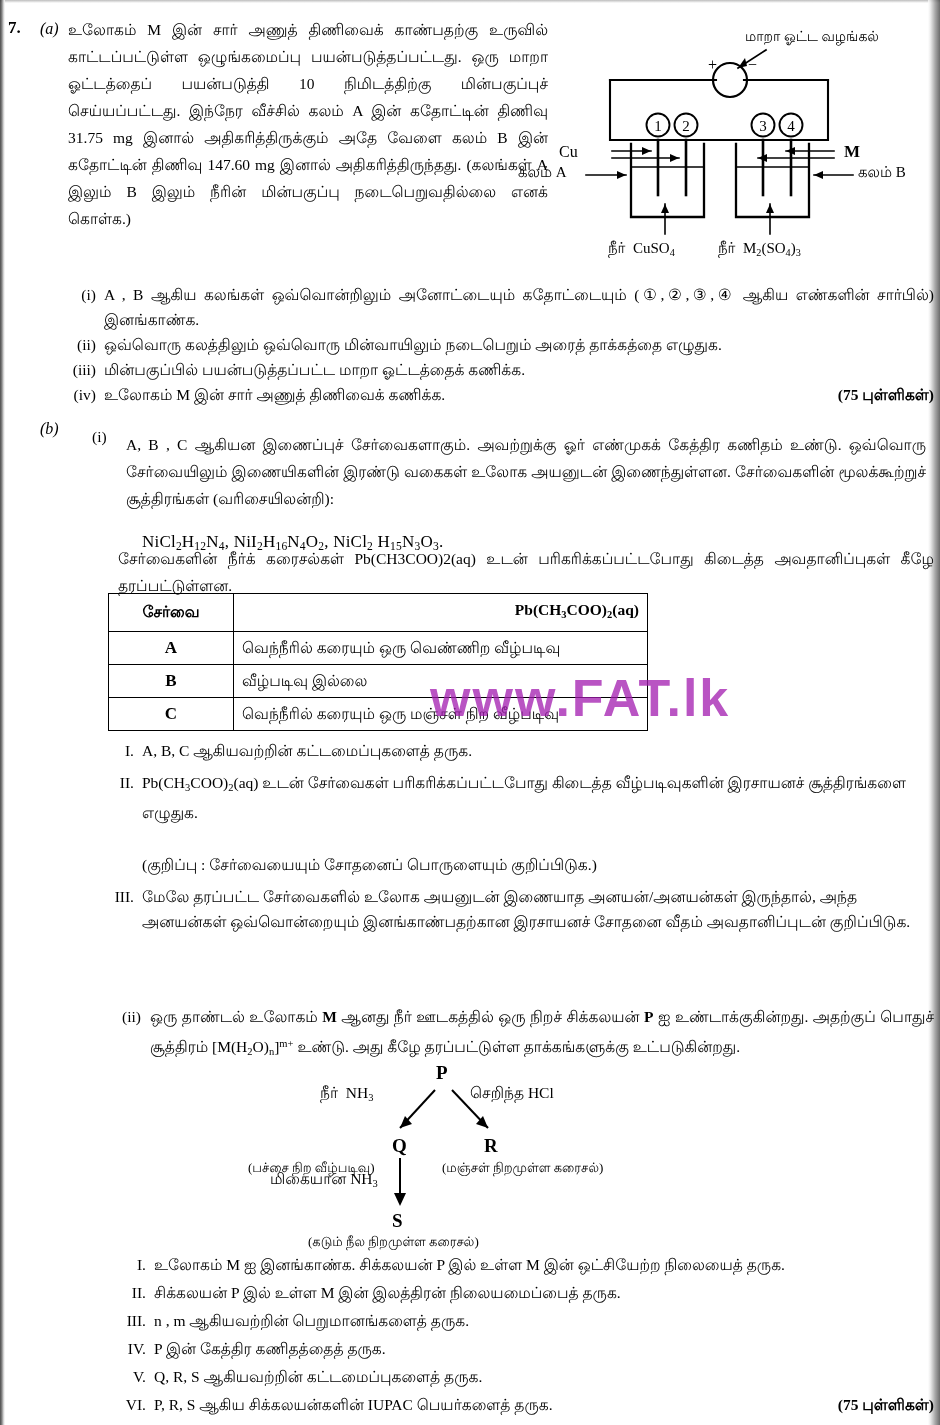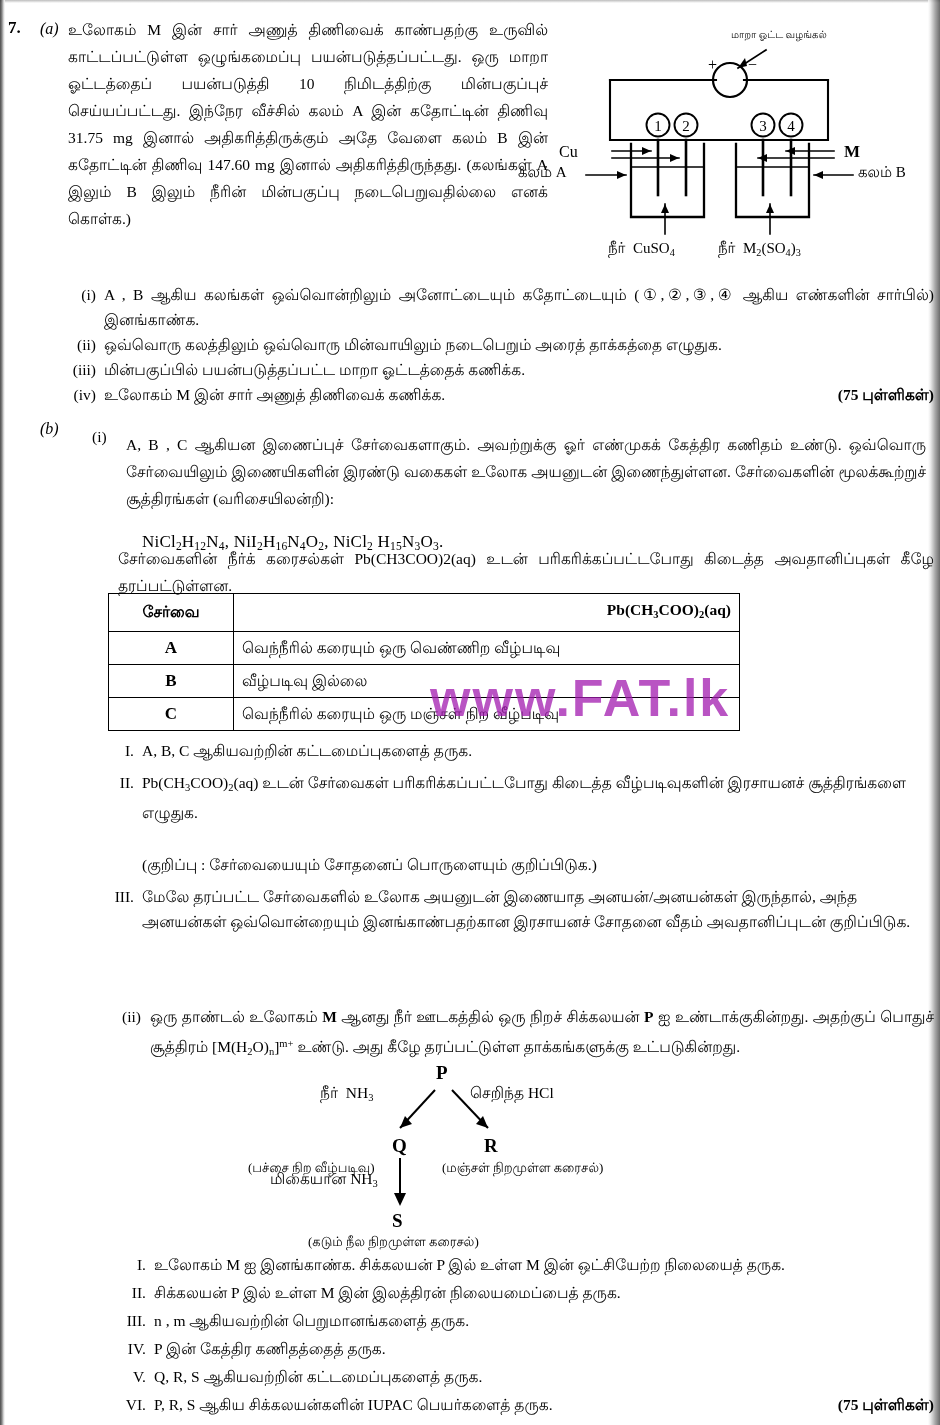--- a/index.html
+++ b/index.html
@@ -146,21 +146,21 @@
   }
 
   sub { font-size: .68em; vertical-align: -.28em; }
   sup { font-size: .68em; vertical-align: .5em; }
 
   
   .obs-table {
     position: absolute;
     left: 108px;
     top: 593px;
-    width: 632px;
+    width: 540px;
     border-collapse: collapse;
     font-size: 15.5px;
     background: transparent;
     font-family: Liberation Serif, serif;
   }
   .obs-table td, .obs-table th {
     border: 1.6px solid #000;
     padding: 5px 8px;
     font-weight: normal;
     line-height: 22px;
@@ -317,21 +317,21 @@
           <text x="138" y="119">2</text>
           <text x="215" y="119">3</text>
           <text x="243" y="119">4</text>
         </g>
         <g font-family="Liberation Serif, serif" font-size="16" fill="#000">
           <text x="160" y="58">+</text>
           <text x="200" y="58">−</text>
         </g>
       </svg>
 
-      <div class="flbl" style="left:183px; top:17px; font-size:10px;">மாறா ஓட்ட வழங்கல்</div>
+      <div class="flbl" style="left:197px; top:17px; font-size:14px;">மாறா ஓட்ட வழங்கல்</div>
 
       <div class="flbl" style="left:11px; top:131px; font-size:16px;">Cu</div>
 
       <div class="flbl bold" style="left:296px; top:130px;">M</div>
 
       <div class="flbl" style="left:-30px; top:152px; font-size:15px;">
         <span>கலம் A</span>
       </div>
 
       <div class="flbl" style="left:310px; top:152px; font-size:15px;">

